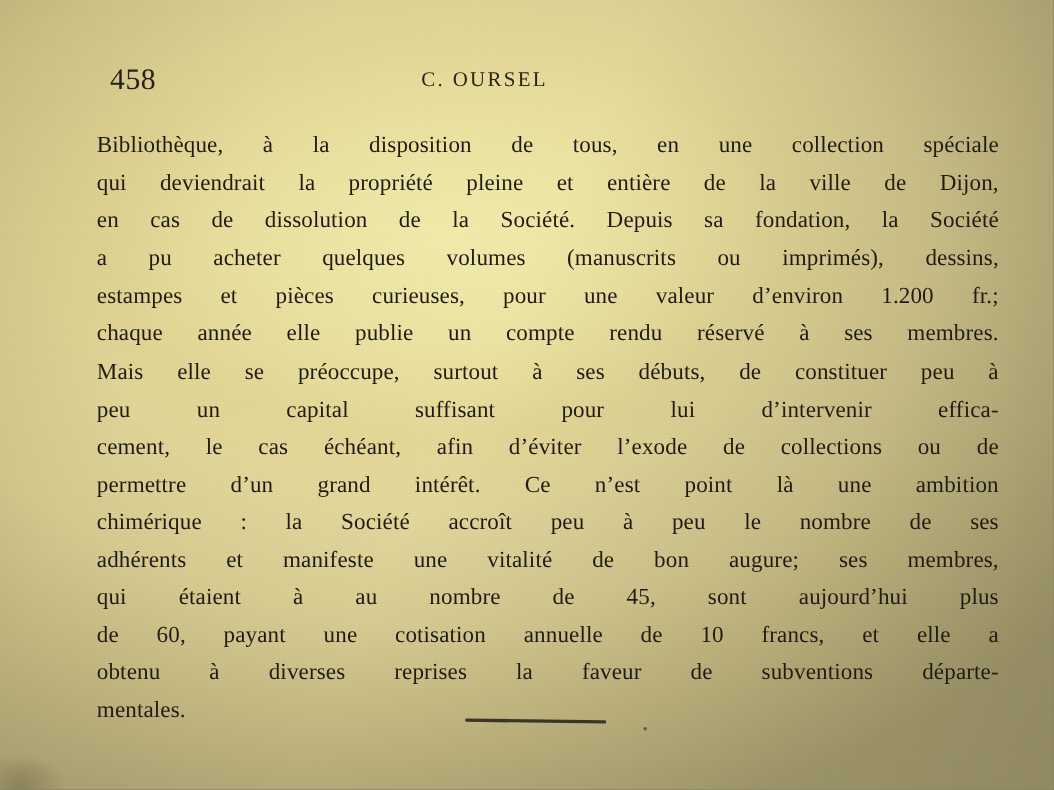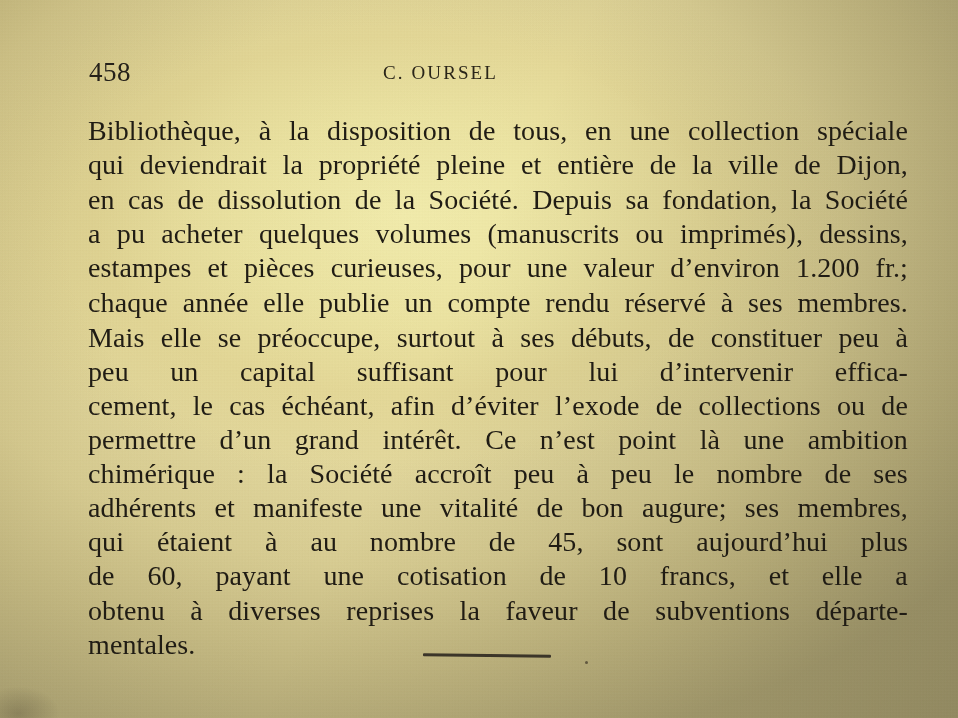--- a/index.html
+++ b/index.html
@@ -76,21 +76,21 @@
   
   #running-head {
     position: absolute;
     top: 57px;
     left: 88px;
     width: 818px;
     height: 32px;
   }
   #folio {
     position: absolute;
-    left: 1px;
+    left: 12px;
     top: 0;
     font-size: 27px;
     color: #25211a;
     letter-spacing: 0.5px;
   }
   #head-title {
     position: absolute;
     left: 0;
     top: 5px;
     width: 705px;
@@ -106,21 +106,21 @@
   #body-block {
     position: absolute;
     left: 88px;
     top: 114px;
     width: 820px;
   }
 
   .tline {
     position: relative;
     height: 34.1px;
-    font-size: 28px;
+    font-size: 21px;
     line-height: 34.1px;
     color: #201c14;
     white-space: nowrap;
     letter-spacing: 0.1px;
   }
 
   
   .tline > .ln {
     display: flex;
     width: 820px;
@@ -238,21 +238,21 @@
         <div class="tline">
           <div class="ln"><span class="w">chimérique</span><span class="w">:</span><span class="w">la</span><span class="w">Société</span><span class="w">accroît</span><span class="w">peu</span><span class="w">à</span><span class="w">peu</span><span class="w">le</span><span class="w">nombre</span><span class="w">de</span><span class="w">ses</span></div>
         </div>
         <div class="tline">
           <div class="ln"><span class="w">adhérents</span><span class="w">et</span><span class="w">manifeste</span><span class="w">une</span><span class="w">vitalité</span><span class="w">de</span><span class="w">bon</span><span class="w">augure;</span><span class="w">ses</span><span class="w">membres,</span></div>
         </div>
         <div class="tline">
           <div class="ln"><span class="w">qui</span><span class="w">étaient</span><span class="w">à</span><span class="w">au</span><span class="w">nombre</span><span class="w">de</span><span class="w">45,</span><span class="w">sont</span><span class="w">aujourd’hui</span><span class="w">plus</span></div>
         </div>
         <div class="tline">
-          <div class="ln"><span class="w">de</span><span class="w">60,</span><span class="w">payant</span><span class="w">une</span><span class="w">cotisation</span><span class="w">de</span><span class="w">10</span><span class="w">francs,</span><span class="w">et</span><span class="w">elle</span><span class="w">a</span></div>
+          <div class="ln"><span class="w">de</span><span class="w">60,</span><span class="w">payant</span><span class="w">une</span><span class="w">cotisation</span><span class="w">annuelle</span><span class="w">de</span><span class="w">10</span><span class="w">francs,</span><span class="w">et</span><span class="w">elle</span><span class="w">a</span></div>
         </div>
         <div class="tline">
           <div class="ln"><span class="w">obtenu</span><span class="w">à</span><span class="w">diverses</span><span class="w">reprises</span><span class="w">la</span><span class="w">faveur</span><span class="w">de</span><span class="w">subventions</span><span class="w">départe-</span></div>
         </div>
         <div class="tline last">
           <div class="ln">mentales.</div>
         </div>
       </div>
 
     <div id="divider"></div>

